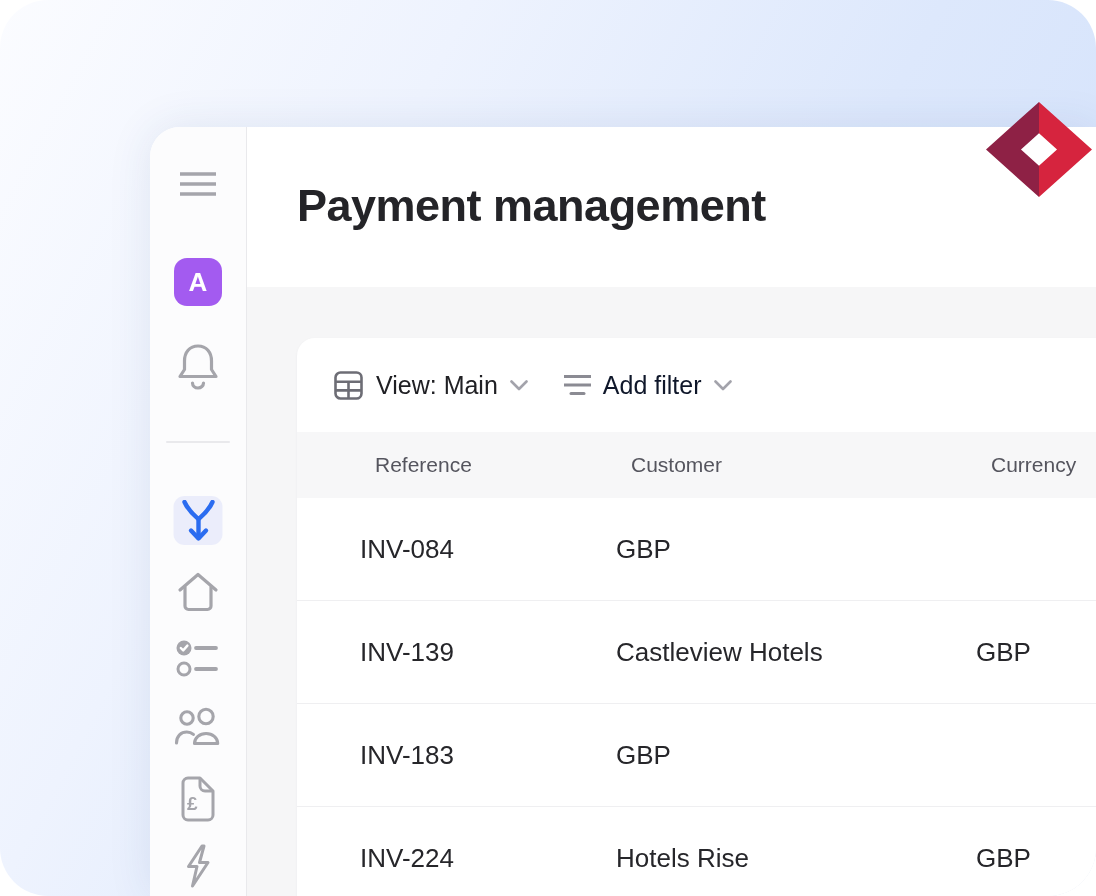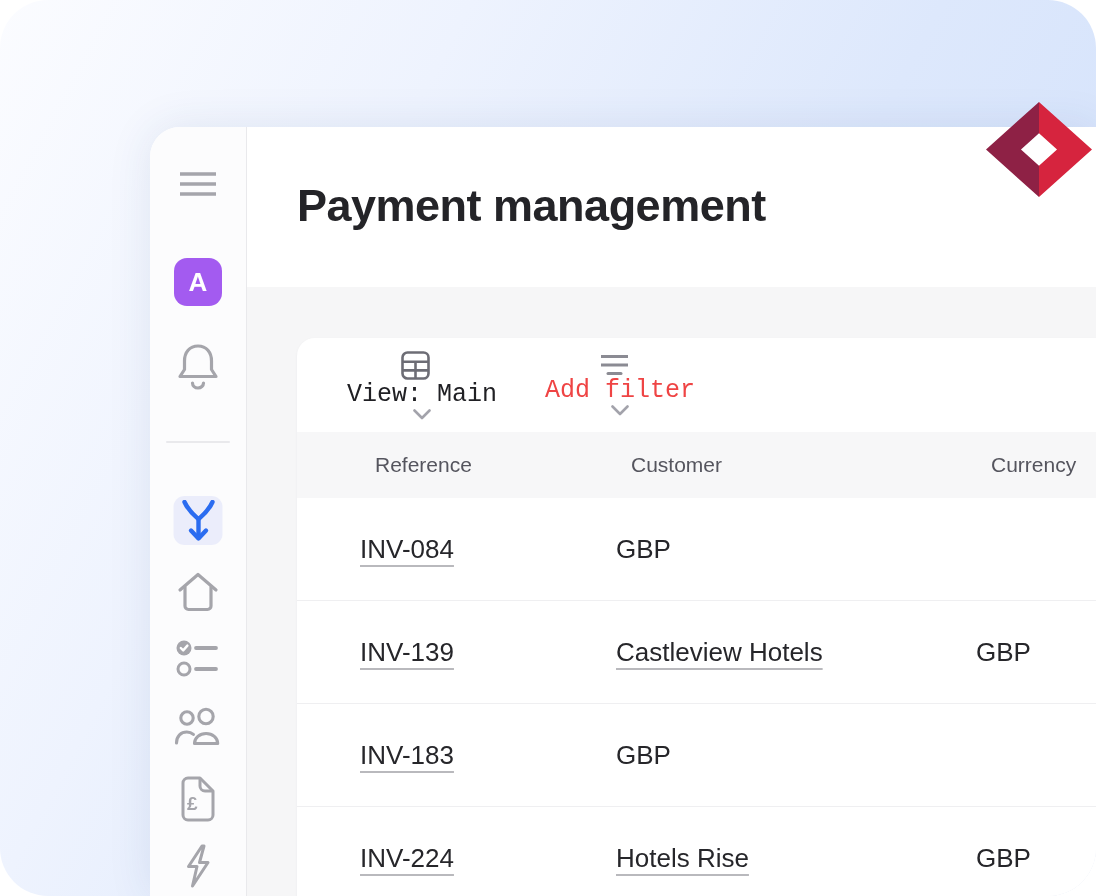--- a/index.html
+++ b/index.html
@@ -56,23 +56,23 @@
   .content { flex:1 1 auto; position:relative; background:var(--content-bg,#f6f6f7); }
 
   
   .card {
     position:absolute; left:50px; top:51px; right:-40px; bottom:-40px;
     background:#ffffff; border-radius:18px;
     box-shadow:0 1px 3px rgba(20,20,50,0.05);
     overflow:hidden;
   }
   .toolbar { height:94px; display:flex; align-items:center; padding-left:37px; }
-  .tool-btn { display:flex; align-items:center; cursor:pointer; background:none; border:none; padding:0; font-family:Liberation Mono, monospace;flex-direction:column; }
+  .tool-btn { display:flex; align-items:center; cursor:pointer; background:none; border:none; padding:0; font-family:Liberation Sans, sans-serif; }
   .view-label { margin-left:13px; font-size:25px; font-weight:500; color:#202024; white-space:nowrap; }
-  .filter-label { margin-left:12px; font-size:25px; font-weight:400; color:#ef4444; white-space:nowrap; }
+  .filter-label { margin-left:12px; font-size:25px; font-weight:400; color:#0f172a; white-space:nowrap; }
   .chev { margin-left:12px; }
   .tool-gap { width:36px; }
 
   
   .thead {
     height:66px; background:var(--thead-bg,#f7f7f8);
     display:grid; grid-template-columns:256px 360px 1fr;
     align-items:center; padding-left:63px;
     font-size:21px; color:#55555e;
   }
@@ -80,21 +80,20 @@
   .trow {
     height:102px;
     display:grid; grid-template-columns:256px 360px 1fr;
     align-items:center; padding-left:63px;
     font-size:26px; color:#26262a;
   }
   .trow + .trow { border-top:1px solid #efeff1; }
   .cell { justify-self:start; white-space:nowrap; }
   .link {
     cursor:pointer;
-    text-decoration:underline;
     text-decoration-color:#b9b9bd;
     text-decoration-thickness:2px;
     text-underline-offset:7px;
   }
 
   
   .brand-logo { position:absolute; left:986px; top:102px; z-index:10; }
 
   svg { display:block; }
 </style>

